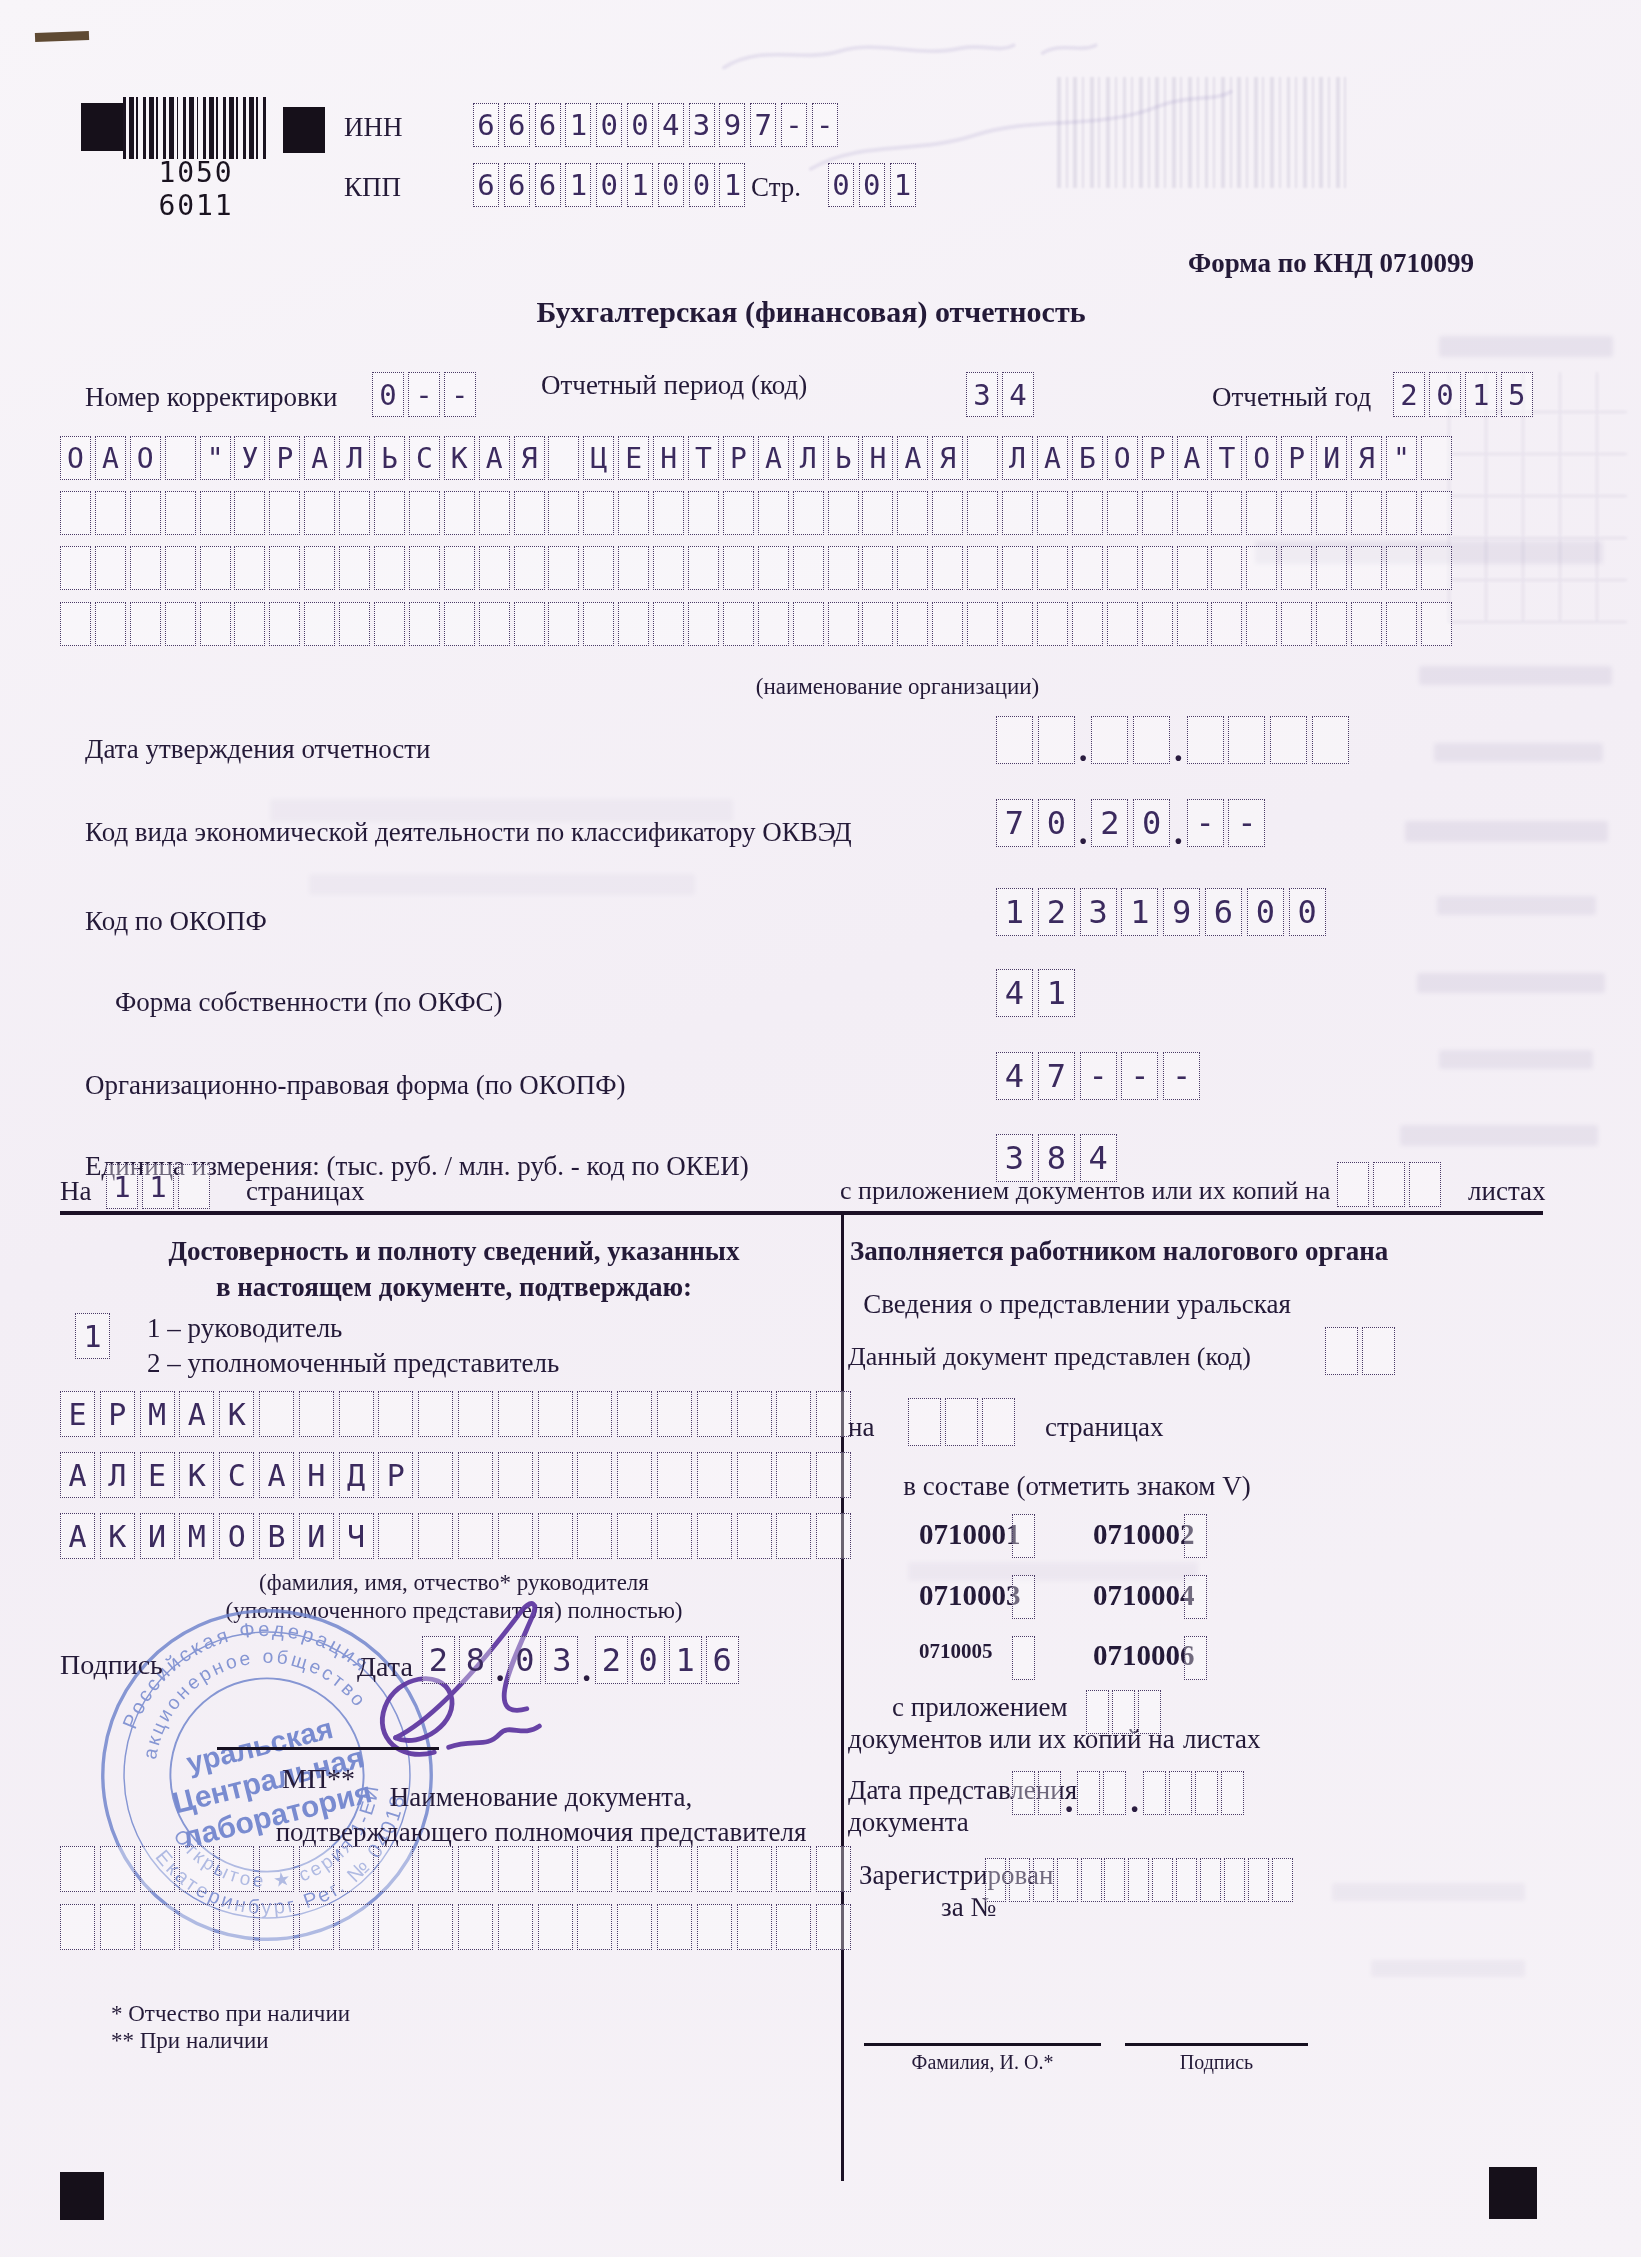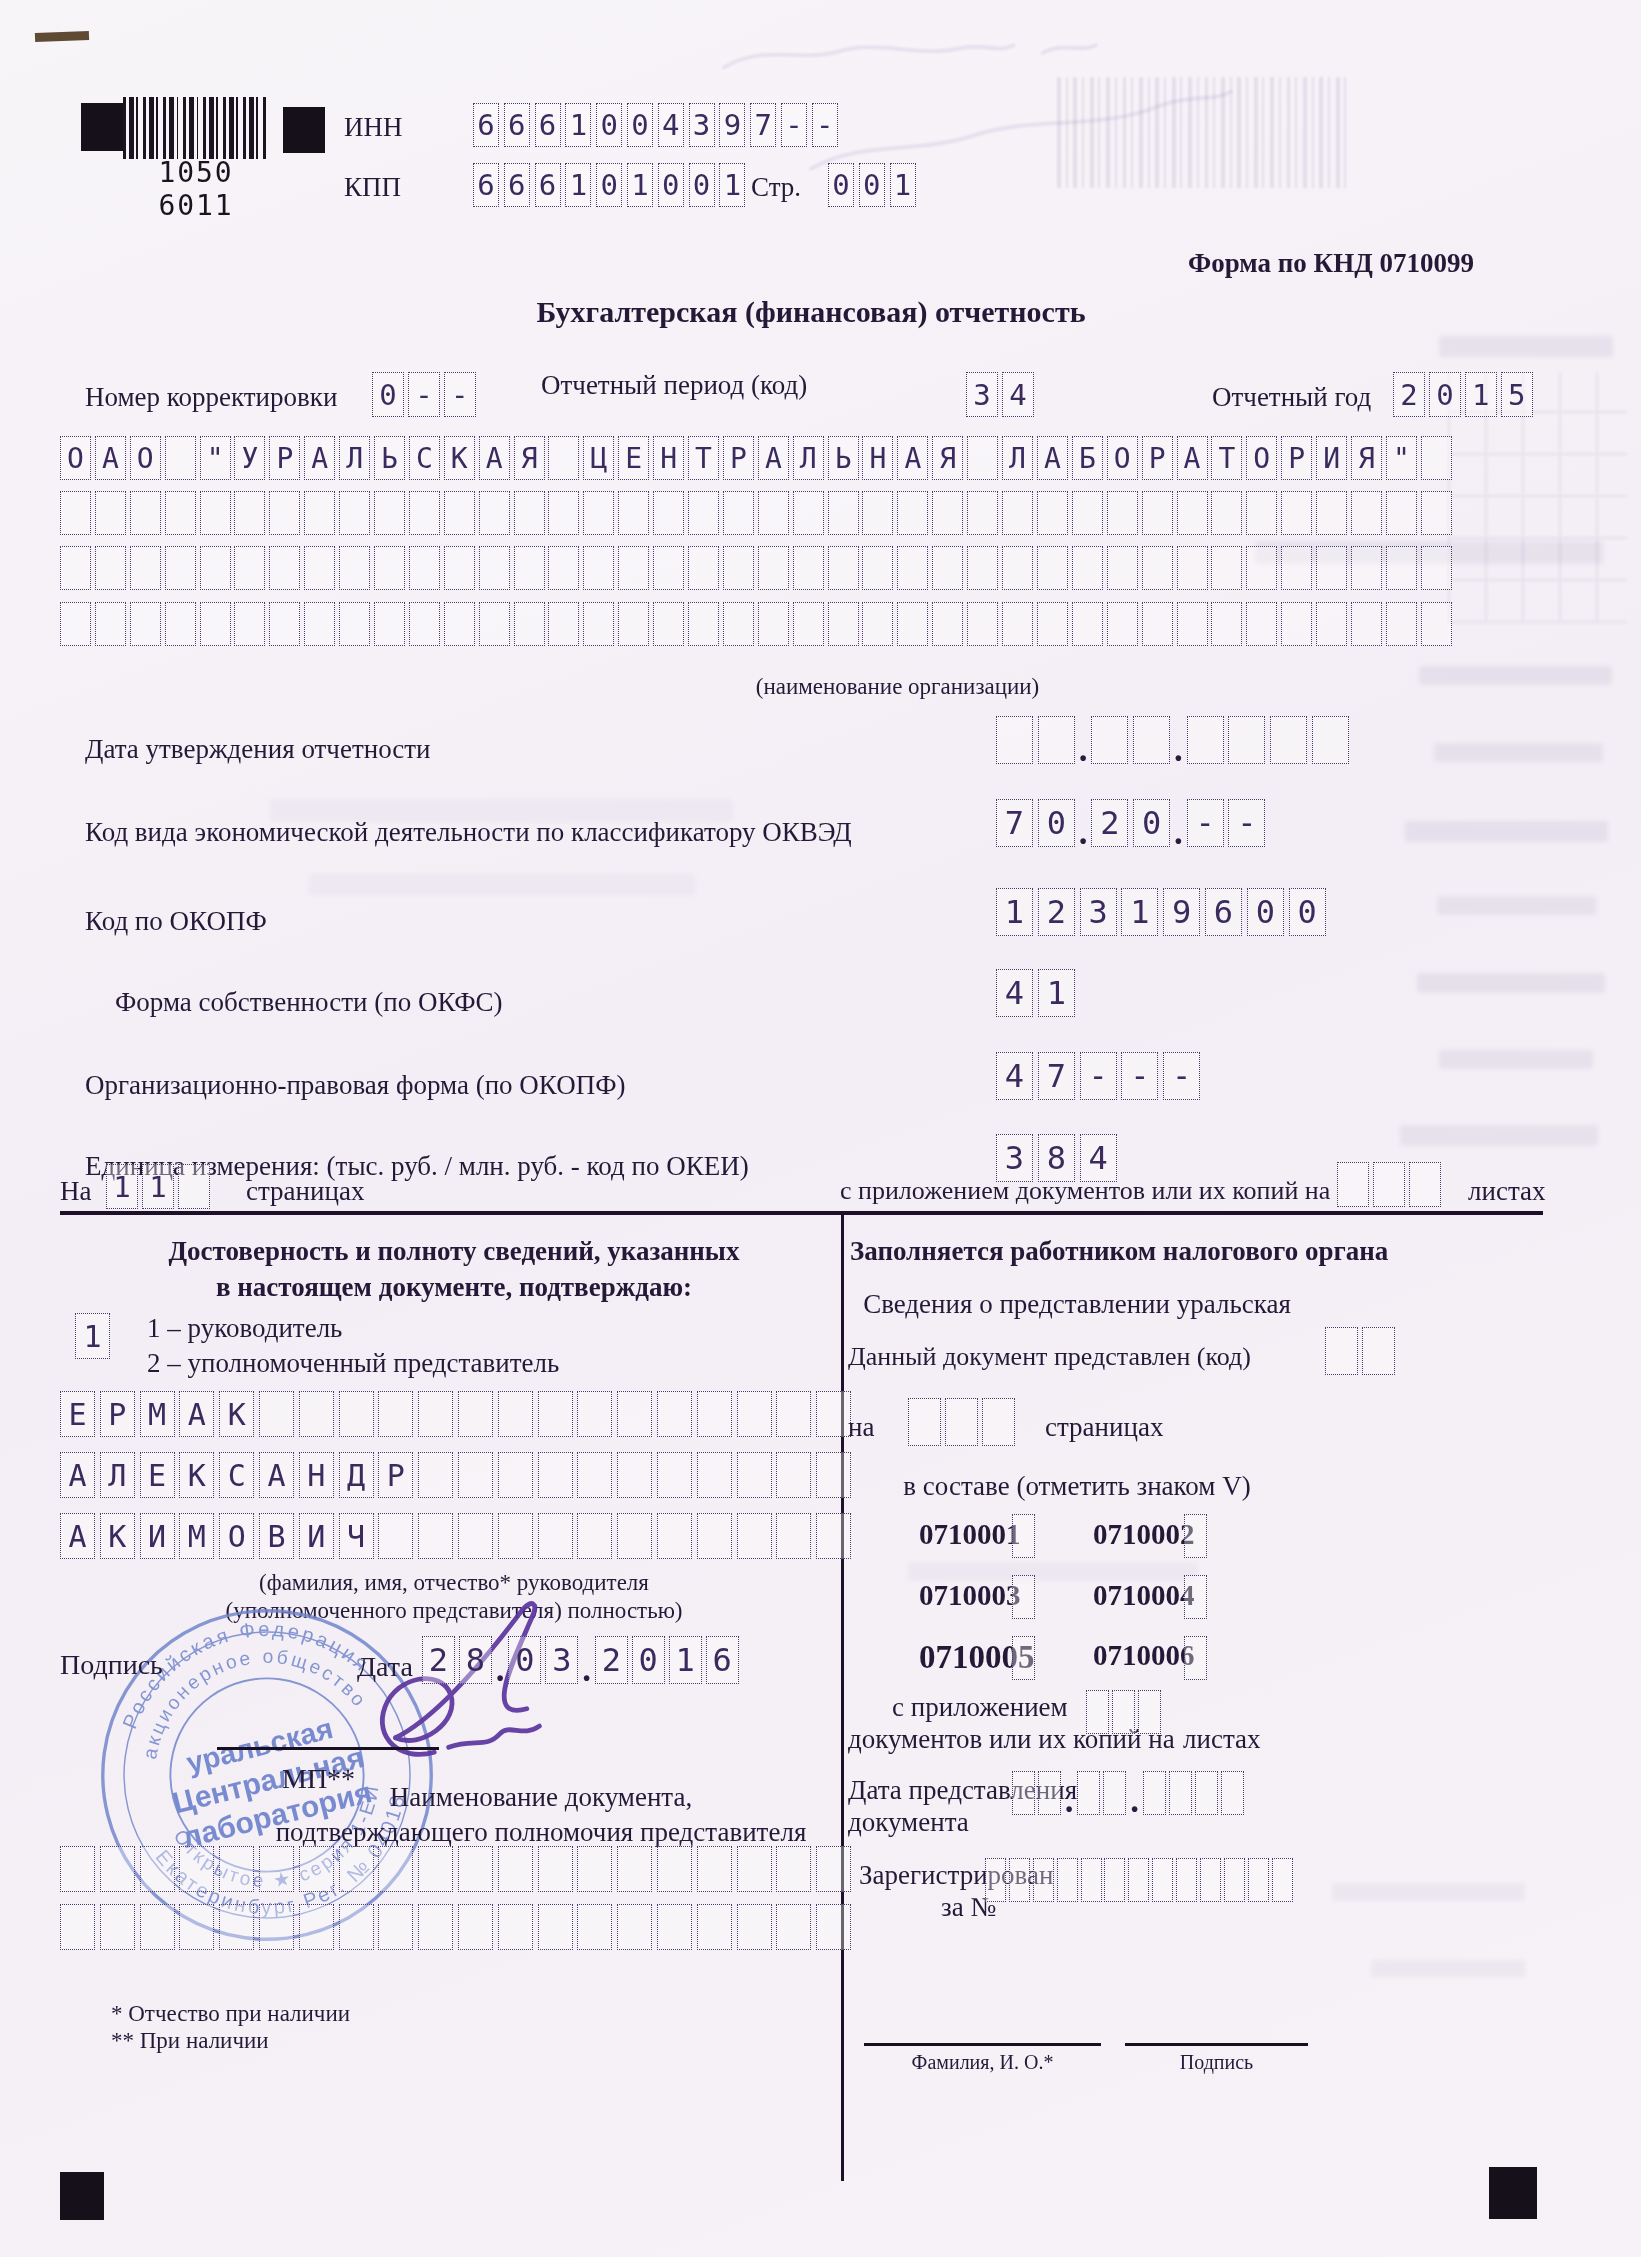--- a/index.html
+++ b/index.html
@@ -618,21 +618,21 @@
 
   <div class="abs lbl bold" style="left:919px;top:1579px;font-size:29px;">0710003</div>
   <div class="abs cellrow sz-26" style="left:1012px;top:1575px;">
       <span class="cell"></span>
     </div>
   <div class="abs lbl bold" style="left:1093px;top:1579px;font-size:29px;">0710004</div>
   <div class="abs cellrow sz-26" style="left:1184px;top:1575px;">
       <span class="cell"></span>
     </div>
 
-  <div class="abs lbl bold" style="left:919px;top:1639px;font-size:33px;">0710005</div>
+  <div class="abs lbl bold" style="left:919px;top:1639px;font-size:21px;">0710005</div>
   <div class="abs cellrow sz-26" style="left:1012px;top:1636px;">
       <span class="cell"></span>
     </div>
   <div class="abs lbl bold" style="left:1093px;top:1639px;font-size:29px;">0710006</div>
   <div class="abs cellrow sz-26" style="left:1184px;top:1636px;">
       <span class="cell"></span>
     </div>
 
   <div class="abs lbl" style="left:852px;top:1692px;margin-left:40px;">с приложением</div>
   <div class="abs lbl" style="left:848px;top:1724px;">документов или их копий на</div>

